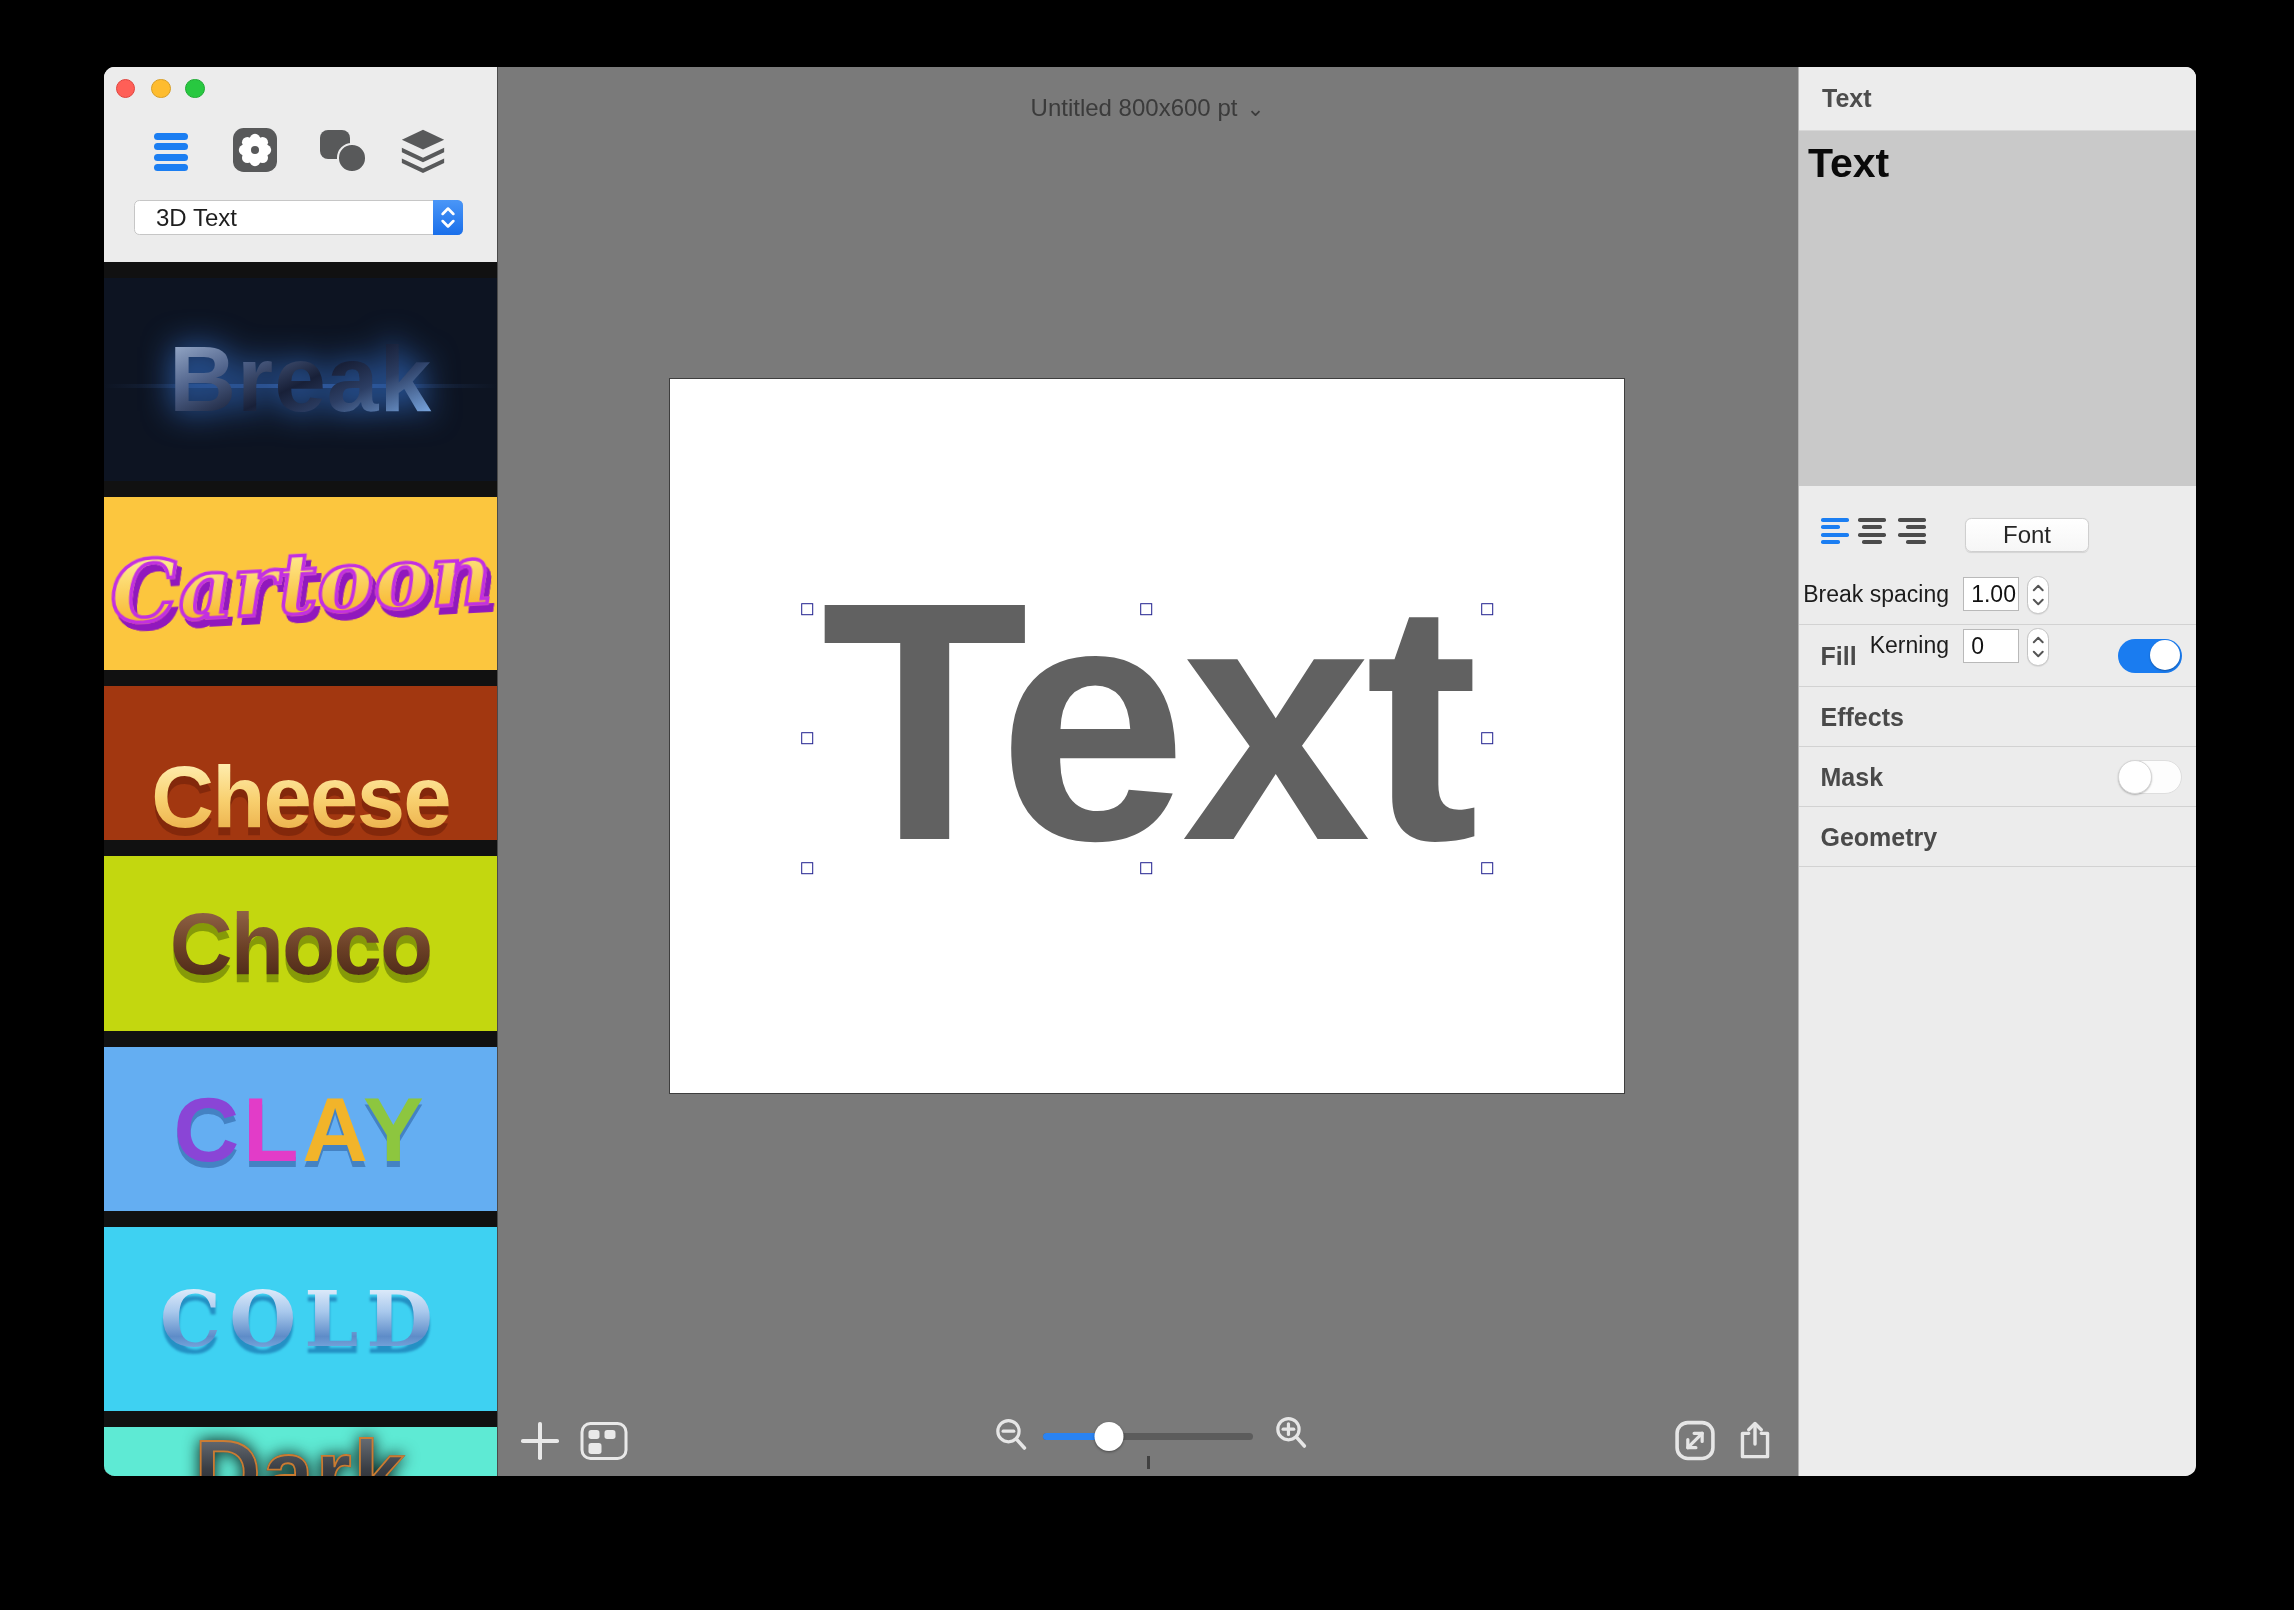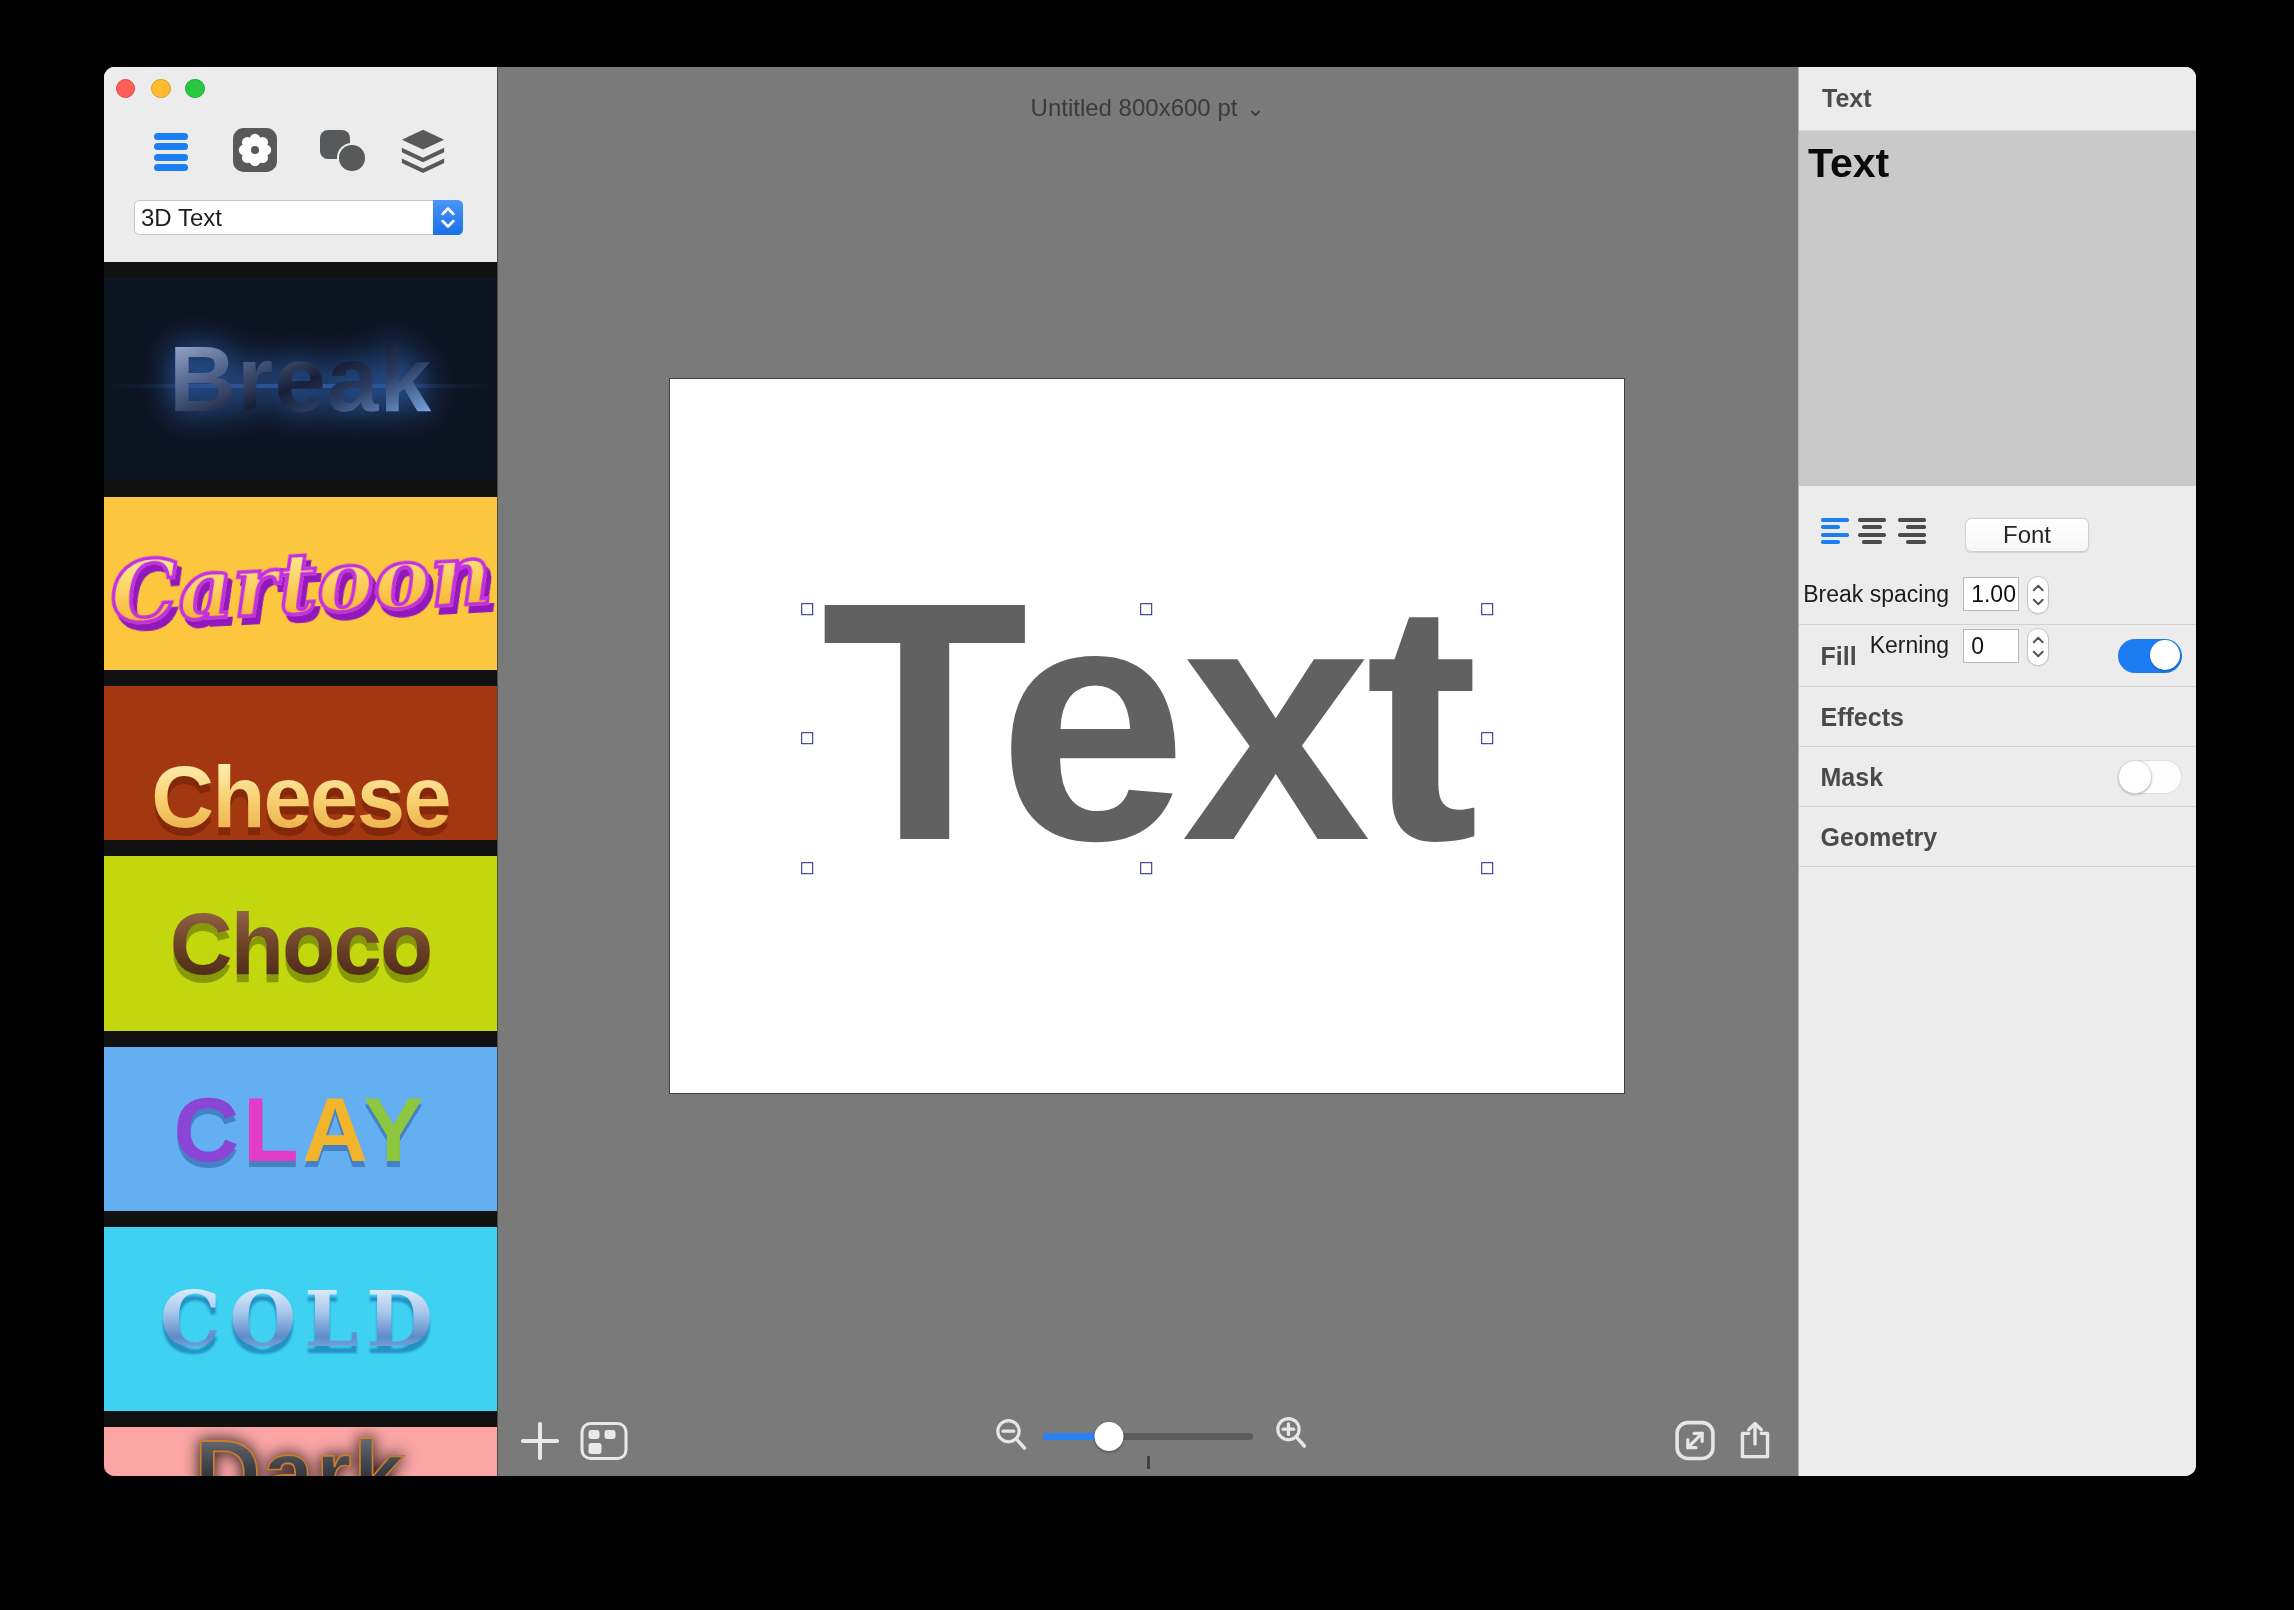--- a/index.html
+++ b/index.html
@@ -29,21 +29,21 @@
   .bars-icon i{display:block;height:7.2px;border-radius:3.6px;background:#1b7ef2;}
   .gear-icon{position:absolute;left:129px;top:0;width:44px;height:44px;}
   .shapes-icon{position:absolute;left:216px;top:0;width:47px;height:45px;}
   .shapes-icon .sq{position:absolute;left:0;top:1.8px;width:29.6px;height:29.6px;border-radius:8px;background:#58595a;}
   .shapes-icon .ci{position:absolute;right:0;bottom:0;width:29.6px;height:29.6px;border-radius:50%;
     background:#58595a;border:2.7px solid #ececec;}
   .layers-icon{position:absolute;left:296px;top:0;width:46px;height:45px;}
 
   .style-dropdown{position:absolute;left:30px;top:133px;width:329px;height:35px;
     background:#fff;border:0.9px solid #c6c6c6;border-radius:5.4px;display:flex;align-items:center;}
-  .style-dropdown .val{padding-left:6px;font-size:24px;color:#1e1e1e;}
+  .style-dropdown .val{padding-left:21px;font-size:24px;color:#1e1e1e;}
   .dd-stepper{position:absolute;right:-0.9px;top:-0.9px;width:30px;height:35px;
     background:linear-gradient(#4a96f7,#1a6fea);border-radius:0 5.4px 5.4px 0;
     display:flex;align-items:center;justify-content:center;}
 
   
   .presets{flex:1;display:flex;flex-direction:column;background:#111;}
   .preset{position:relative;width:100%;overflow:hidden;display:flex;
     align-items:center;justify-content:center;margin-top:16px;}
   .p0{height:203px;} .p1{height:173px;} .p2{height:154px;} .p3{height:175px;}
   .p4{height:164px;} .p5{height:184px;} .p6{flex:1;}
@@ -239,21 +239,21 @@
         </div>
         <div class="preset p3" style="background: rgb(195, 215, 15);">
           <span class="preset-text t-choco">Choco</span>
         </div>
         <div class="preset p4" style="background: rgb(100, 174, 242);">
           <span class="preset-text t-clay"><span style="color: rgb(138, 69, 214);">C</span><span style="color: rgb(226, 60, 200);">L</span><span style="color: rgb(242, 180, 42);">A</span><span style="color: rgb(141, 198, 63);">Y</span></span>
         </div>
         <div class="preset p5" style="background: rgb(62, 209, 242);">
           <span class="preset-text t-cold">COLD</span>
         </div>
-        <div class="preset p6" style="background: #fca5a5;">
+        <div class="preset p6" style="background: #5eead4;">
           <span class="preset-text t-dark">Dark</span>
         </div>
       </div>
     </div>
 
     <div class="doc-title">
       <span>Untitled 800x600 pt</span><span class="chev">⌄</span>
     </div>
 
     <div class="art-canvas"></div>

